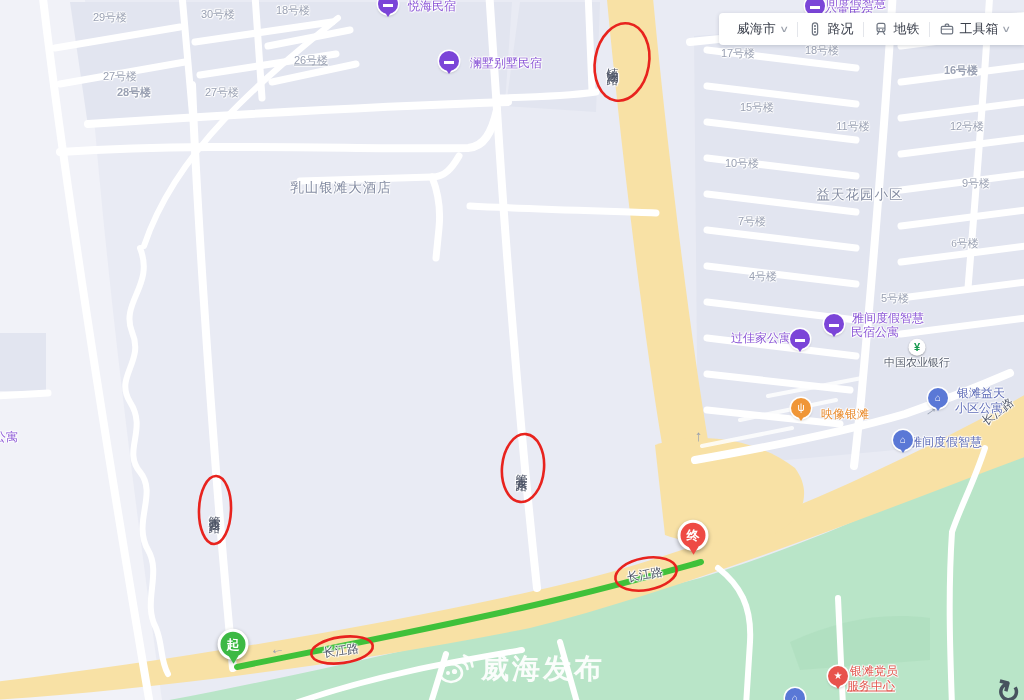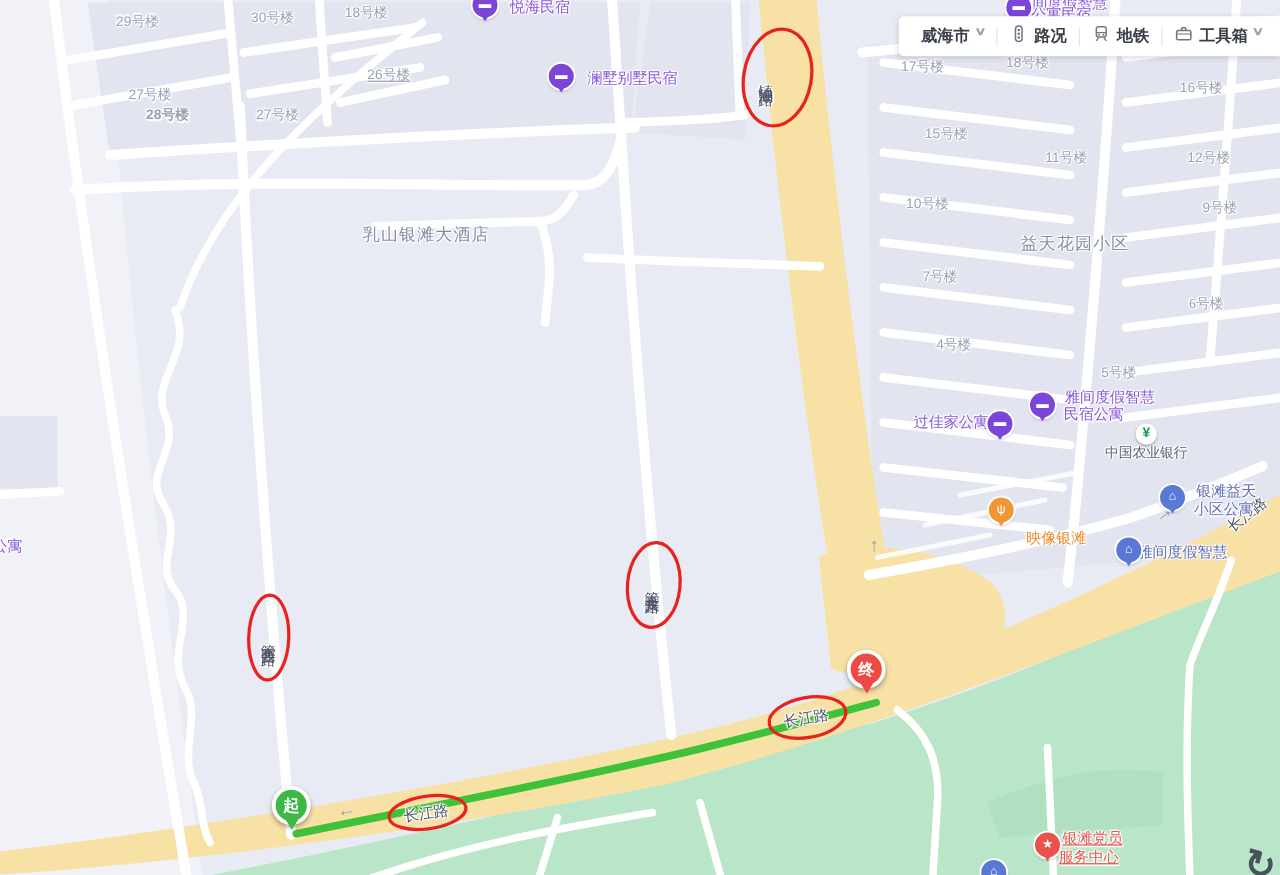--- a/index.html
+++ b/index.html
@@ -38,21 +38,21 @@
     background:var(--pc,#3cb944);color:#fff;font-weight:bold;font-size:13px;
     display:flex;align-items:center;justify-content:center;transform:translate(-50%,-65%);
     box-shadow:0 2px 4px rgba(0,0,0,.35);z-index:8;}
   .marker::after{content:"";position:absolute;top:24px;left:50%;transform:translateX(-50%);
     border:5px solid transparent;border-top:8px solid var(--pc,#3cb944);}
   .marker span{line-height:1;}
 
   .toolbar{position:absolute;top:13px;right:0;height:32px;background:#fff;display:flex;align-items:center;
     border-radius:4px 0 0 4px;box-shadow:0 1px 4px rgba(50,60,80,.2);z-index:20;
     font-size:13px;color:#3a3f4b;padding:0 4px 0 8px;}
-  .tb-item{display:flex;align-items:flex-start;gap:5px;padding:0 10px;cursor:pointer;font-weight:bold;}
+  .tb-item{display:flex;align-items:center;gap:5px;padding:0 10px;cursor:pointer;}
   .tb-sep{width:1px;height:15px;background:#e4e6eb;}
   .caret{font-size:9px;color:#9aa0ab;transform:scaleX(1.5);}
   .tb-icon{flex:none;}
 
   .watermark{position:absolute;left:436px;top:650px;display:flex;align-items:center;gap:7px;
     color:rgba(255,255,255,.92);z-index:15;}
   .wm-text{font-size:28px;font-weight:bold;letter-spacing:3px;}
 </style>
 </head>
 <body>
@@ -162,26 +162,26 @@
 
   <span class="map-label lbl-bldg" style="left: 110px; top: 17px;">29号楼</span>
       <span class="map-label lbl-bldg" style="left: 218px; top: 14px;">30号楼</span>
       <span class="map-label lbl-bldg" style="left: 293px; top: 10px;">18号楼</span>
       <span class="map-label lbl-bldg" style="left: 311px; top: 60px; text-decoration: underline;">26号楼</span>
       <span class="map-label lbl-bldg" style="left: 120px; top: 76px;">27号楼</span>
       <span class="map-label lbl-bldg" style="left: 134px; top: 92px; font-weight: bold;">28号楼</span>
       <span class="map-label lbl-bldg" style="left: 222px; top: 92px;">27号楼</span>
       <span class="map-label lbl-bldg" style="left: 738px; top: 53px;">17号楼</span>
       <span class="map-label lbl-bldg" style="left: 822px; top: 50px;">18号楼</span>
-      <span class="map-label lbl-bldg" style="left: 961px; top: 70px;">16号楼</span>
+      <span class="map-label lbl-bldg" style="left: 961px; top: 70px; font-weight: bold;">16号楼</span>
       <span class="map-label lbl-bldg" style="left: 757px; top: 107px;">15号楼</span>
       <span class="map-label lbl-bldg" style="left: 853px; top: 126px;">11号楼</span>
       <span class="map-label lbl-bldg" style="left: 967px; top: 126px;">12号楼</span>
       <span class="map-label lbl-bldg" style="left: 742px; top: 163px;">10号楼</span>
-      <span class="map-label lbl-bldg" style="left: 976px; top: 166px; text-align: right;">9号楼</span>
+      <span class="map-label lbl-bldg" style="left: 976px; top: 183px; text-align: right;">9号楼</span>
       <span class="map-label lbl-bldg" style="left: 752px; top: 221px;">7号楼</span>
       <span class="map-label lbl-bldg" style="left: 965px; top: 243px; font-family: Liberation Serif, serif;">6号楼</span>
       <span class="map-label lbl-bldg" style="left: 763px; top: 276px;">4号楼</span>
       <span class="map-label lbl-bldg" style="left: 895px; top: 298px;">5号楼</span>
     </div>
   <div class="layer">
 
   <span class="map-label lbl-area" style="left: 860px; top: 195px;">益天花园小区</span>
       <span class="map-label lbl-area" style="left: 341px; top: 188px;">乳山银滩大酒店</span>
     </div>
@@ -199,26 +199,26 @@
     </div>
   <div class="layer">
 
   <span class="map-label purple" style="left: 432px; top: 6px;">悦海民宿</span>
       <span class="map-label purple" style="left: 506px; top: 63px; font-family: Liberation Serif, serif;">澜墅别墅民宿</span>
       <span class="map-label purple" style="left: 856px; top: 3px;">间度假智慧</span>
       <span class="map-label purple" style="left: 849px; top: 12px;">公寓民宿</span>
       <span class="map-label purple" style="left: 761px; top: 338px;">过佳家公寓</span>
       <span class="map-label purple" style="left: 888px; top: 318px;">雅间度假智慧</span>
       <span class="map-label purple" style="left: 875px; top: 332px;">民宿公寓</span>
-      <span class="map-label orange" style="left: 845px; top: 431px;">映像银滩</span>
+      <span class="map-label orange" style="left: 845px; top: 414px;">映像银滩</span>
       <span class="map-label blue" style="left: 981px; top: 393px;">银滩益天</span>
       <span class="map-label blue" style="left: 979px; top: 408px;">小区公寓</span>
       <span class="map-label blue" style="left: 946px; top: 442px;">雅间度假智慧</span>
       <span class="map-label dark-sm" style="left: 917px; top: 362px;">中国农业银行</span>
-      <span class="map-label red" style="left: 874px; top: 671px; text-decoration: underline;">银滩党员</span>
+      <span class="map-label red" style="left: 874px; top: 671px;">银滩党员</span>
       <span class="map-label red" style="left: 871px; top: 686px; text-decoration: underline;">服务中心</span>
       <span class="map-label purple" style="left: 6px; top: 437px;">公寓</span>
     </div>
   <div class="layer">
 
   <span class="map-label arrow" style="left: 277px; top: 648px; transform: translate(-50%, -50%) rotate(-10deg);">←</span>
       <span class="map-label arrow" style="left: 701px; top: 437px; transform: translate(-50%, -50%) rotate(90deg);">←</span>
       <span class="map-label arrow" style="left: 933px; top: 414px; transform: translate(-50%, -50%) rotate(145deg);">←</span>
     </div>
   <div class="layer">
@@ -316,14 +316,26 @@
       <svg class="tb-icon" width="14" height="14" viewBox="0 0 16 16">
         <rect x="1.5" y="5" width="13" height="8.5" rx="1.5" fill="none" stroke="#6f7682" stroke-width="1.4"></rect>
         <path d="M6,5 V3.6 a1.1,1.1 0 0 1 1.1,-1.1 h1.8 a1.1,1.1 0 0 1 1.1,1.1 V5" fill="none" stroke="#6f7682" stroke-width="1.4"></path>
         <line x1="1.5" y1="8.2" x2="14.5" y2="8.2" stroke="#6f7682" stroke-width="1"></line>
       </svg>
       <span>工具箱</span>
       <span class="caret">∨</span>
     </div>
   </div>
 
+  <div class="watermark">
+    <svg width="38" height="38" viewBox="0 0 38 38">
+      <g stroke="rgba(255,255,255,.92)" fill="none" stroke-width="2.6" stroke-linecap="round">
+        <ellipse cx="15" cy="23" rx="11" ry="9"></ellipse>
+        <path d="M26,12 a8,8 0 0 1 5.5,7"></path>
+        <path d="M28,5.5 a13,13 0 0 1 8.5,11"></path>
+      </g>
+      <circle cx="12" cy="23" r="2" fill="rgba(255,255,255,.92)"></circle>
+      <circle cx="18.5" cy="21.5" r="2.6" fill="rgba(255,255,255,.92)"></circle>
+    </svg>
+    <span class="wm-text">威海发布</span>
+  </div>
 
 </div>
 
 </body></html>

